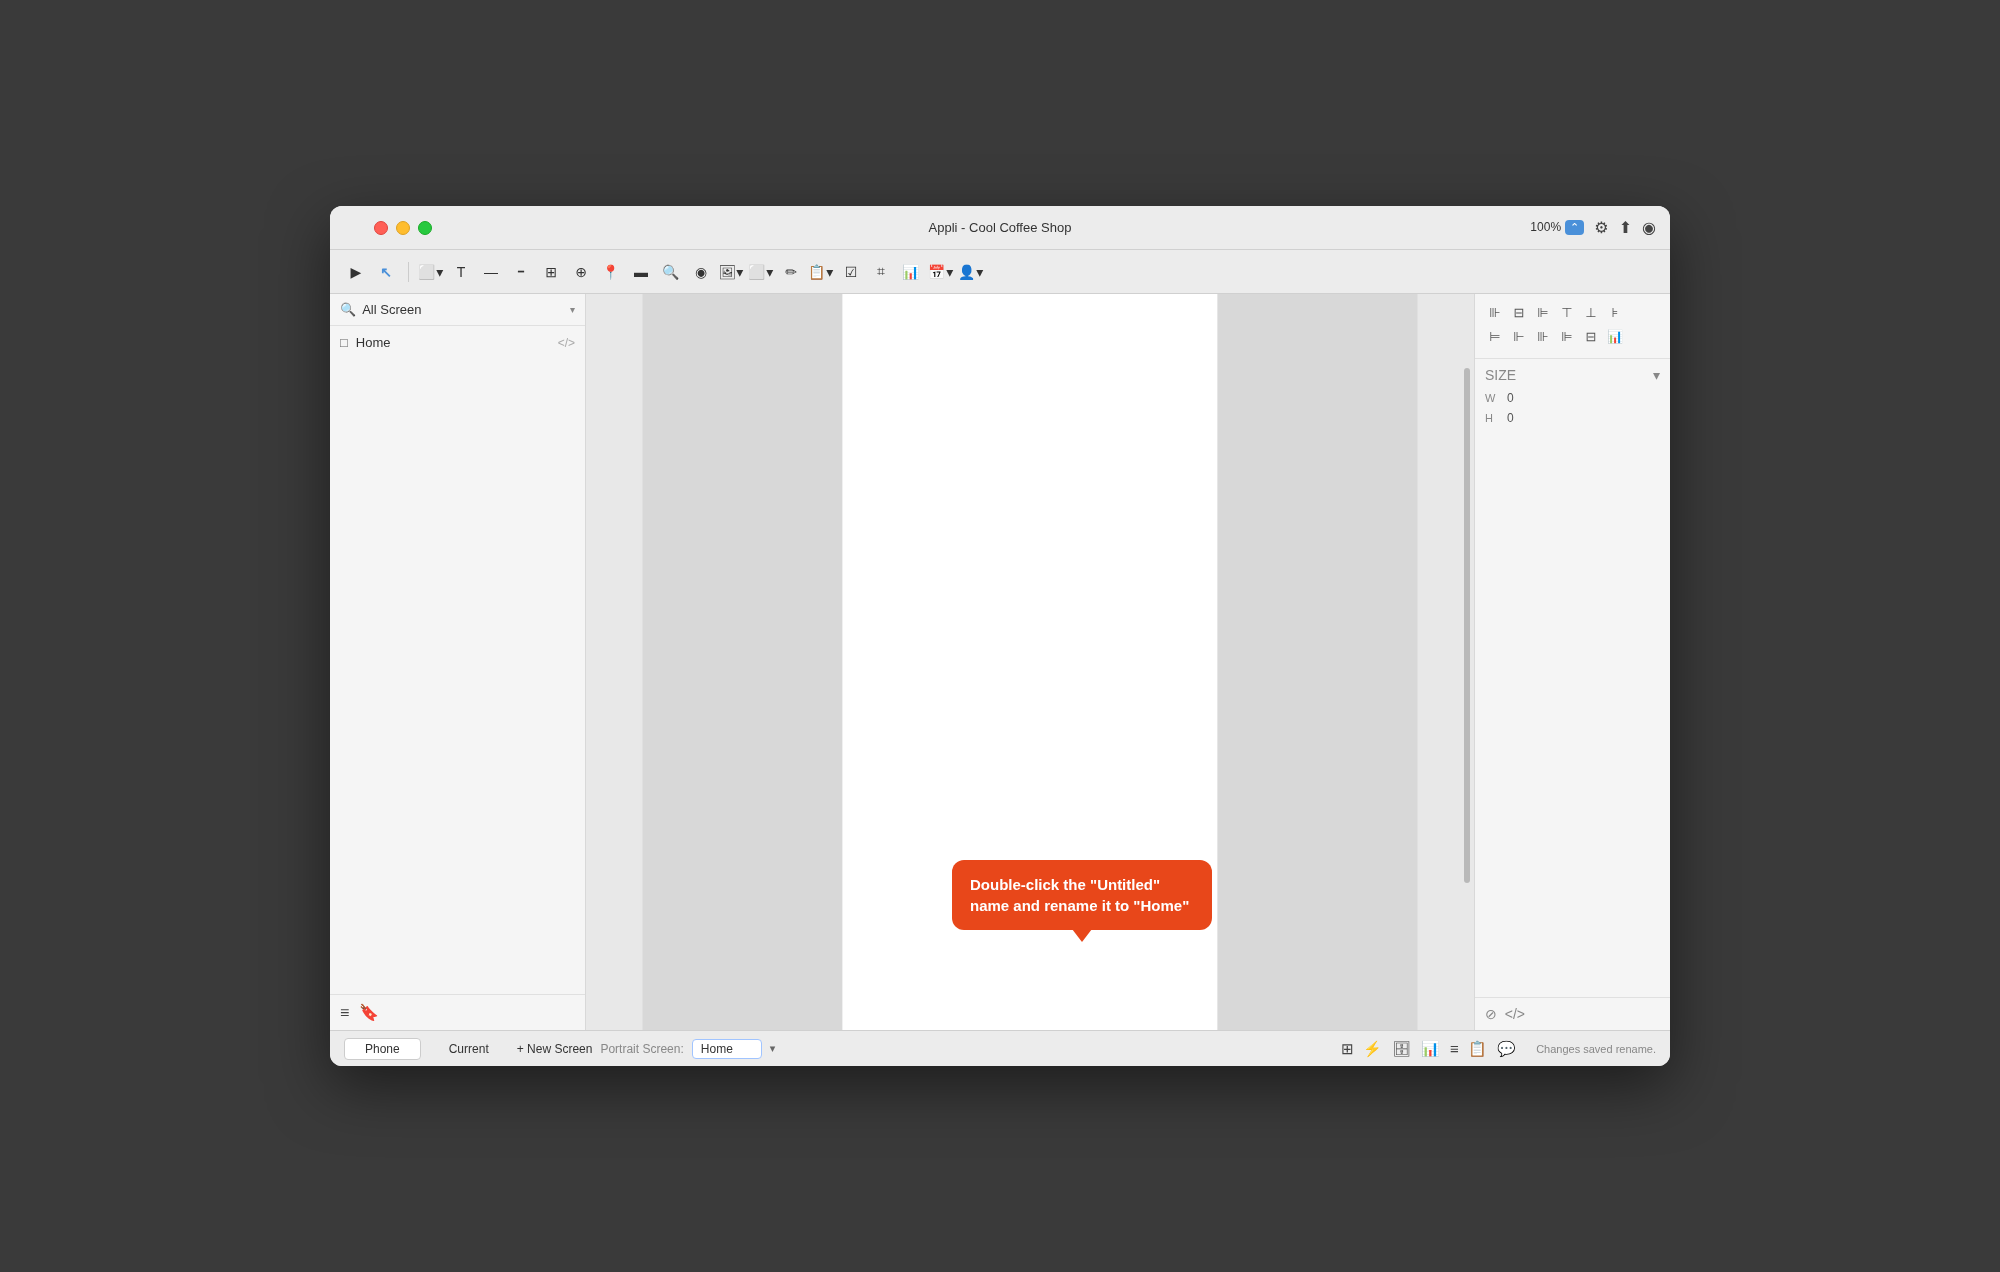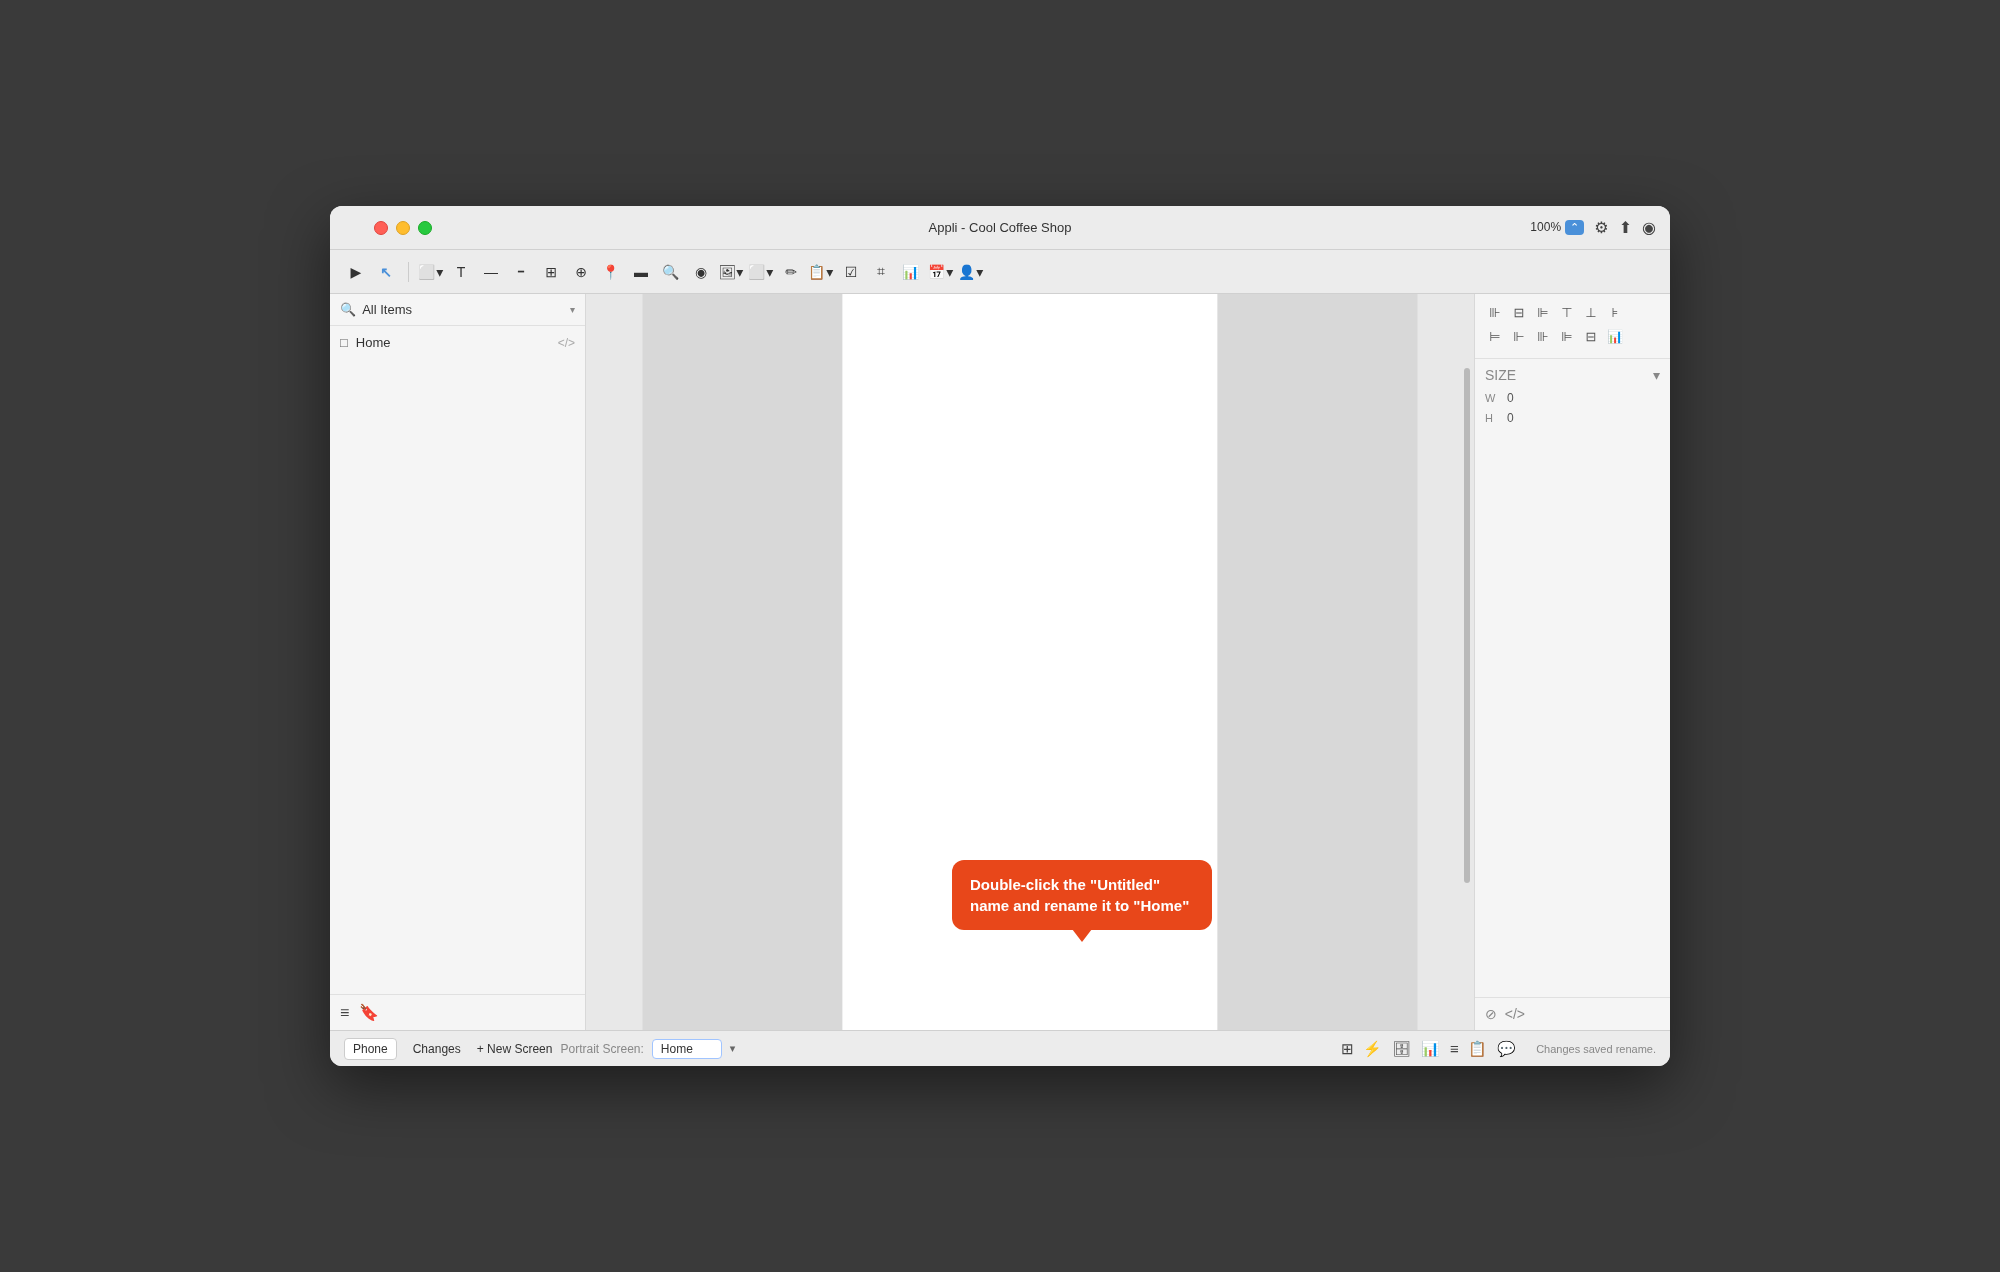--- a/index.html
+++ b/index.html
@@ -333,21 +333,21 @@
       background: #ececec;
       border-top: 1px solid #d0d0d0;
       display: flex;
       align-items: center;
       padding: 0 14px;
       gap: 8px;
       flex-shrink: 0;
       font-size: 12px;
     }
     .bottom-tab {
-      padding: 3px 8px;
+      padding: 3px 20px;
       border-radius: 4px;
       cursor: pointer;
       color: #333;
     }
     .bottom-tab.active {
       background: white;
       border: 1px solid #ccc;
     }
     .new-screen-btn {
       display: flex;
@@ -434,21 +434,21 @@
       <div class="toolbar-icon">📅▾</div>
       <div class="toolbar-icon">👤▾</div>
     </div>
   </div>
 
   <div class="main-area">
 
     <div class="sidebar">
       <div class="sidebar-search">
         <span class="search-icon-svg">🔍</span>
-        <span class="search-text">All Items</span>
+        <span class="search-text">All Screen</span>
         <span class="dropdown-arrow">▾</span>
       </div>
       <div class="sidebar-items">
         <div class="sidebar-item">
           <span class="sidebar-item-icon">□</span>
           <span class="sidebar-item-label">Home</span>
           <span class="sidebar-item-code">&lt;/&gt;</span>
         </div>
       </div>
       <div class="sidebar-footer">
@@ -507,21 +507,21 @@
         <span class="rp-footer-icon">&lt;/&gt;</span>
       </div>
     </div>
   </div>
 
   <div class="bottom-bar">
     <div class="bottom-tab active">
       <span>Phone</span>
     </div>
     <div class="bottom-tab">
-      <span>Changes</span>
+      <span>Current</span>
     </div>
     <div class="new-screen-btn">
       <span>+ New Screen</span>
     </div>
     <span class="screen-label">Portrait Screen:</span>
     <input class="screen-name-input" value="Home" style="">
     <span style="font-size:11px; color:#666;">▾</span>
     <div class="bottom-icons">
       <span class="bottom-icon">⊞</span>
       <span class="bottom-icon">⚡</span>

